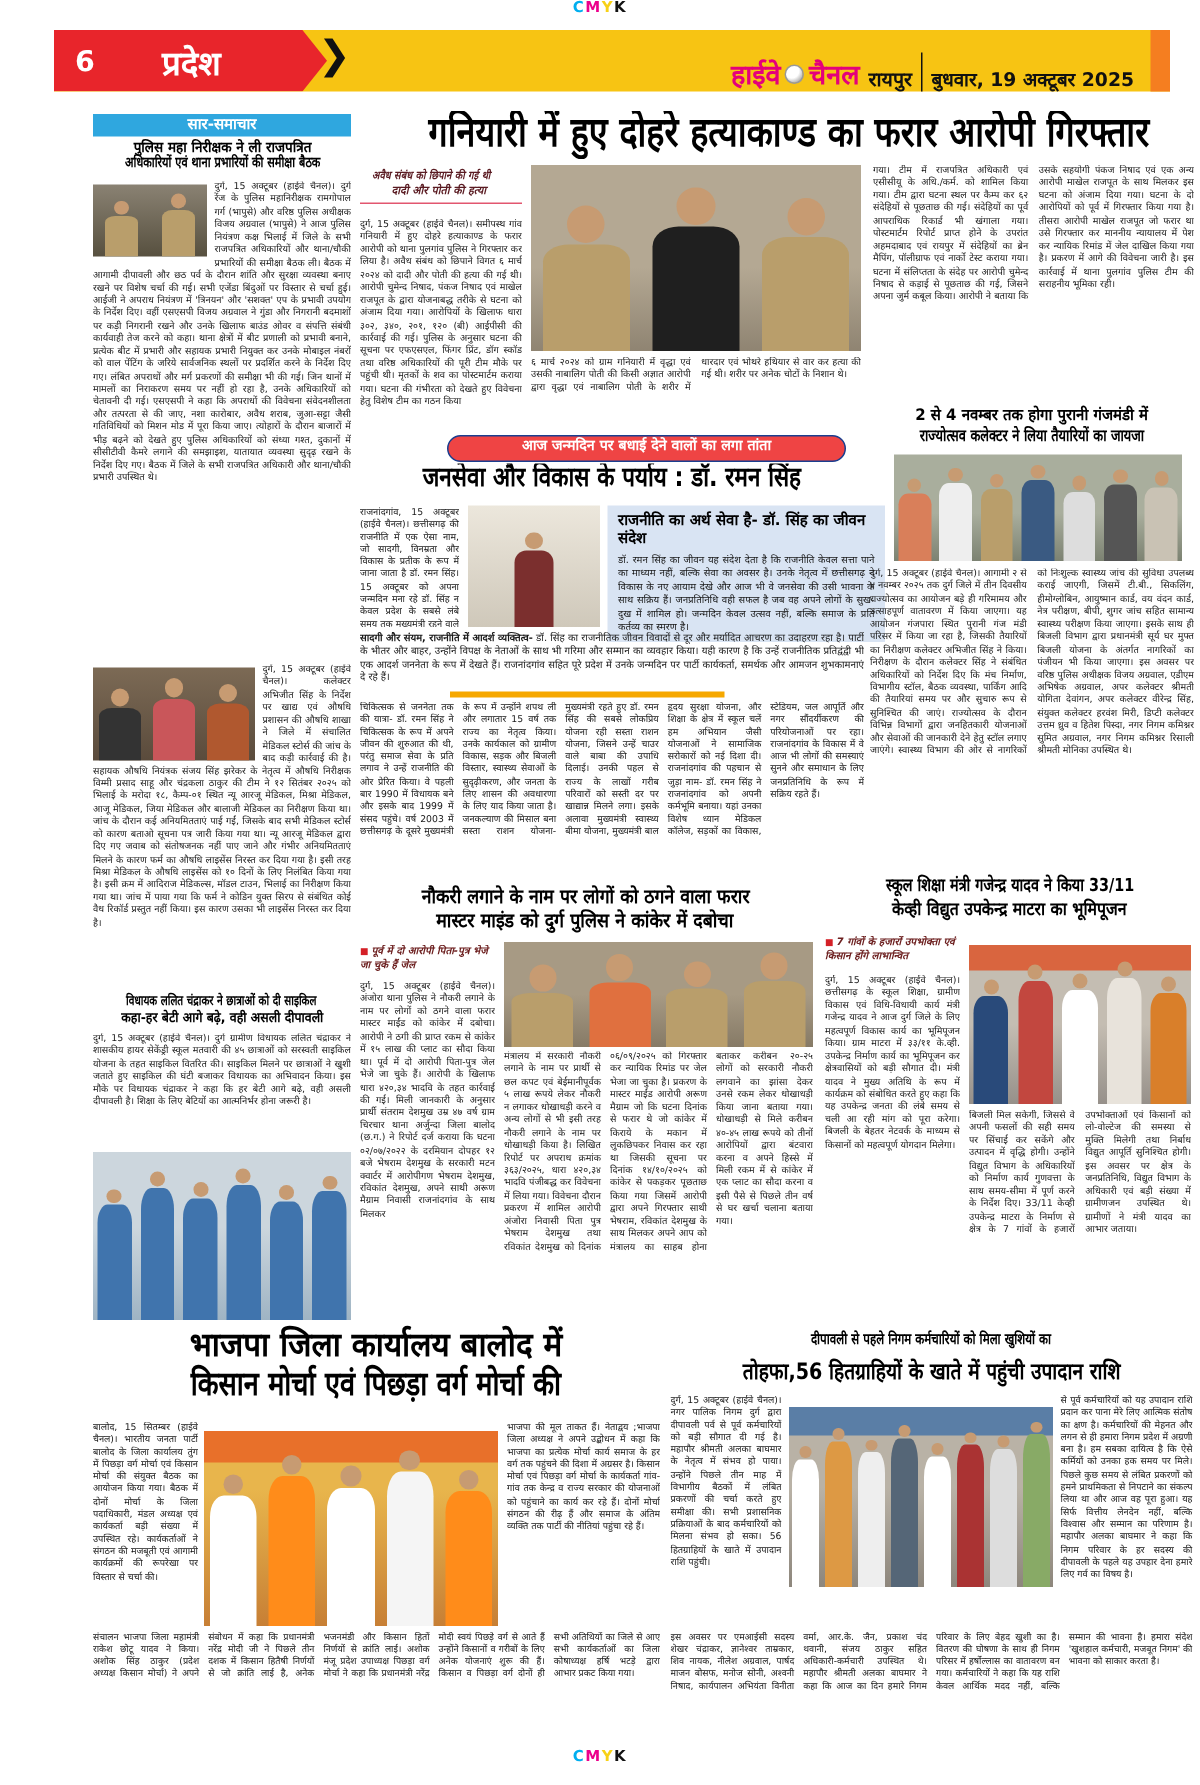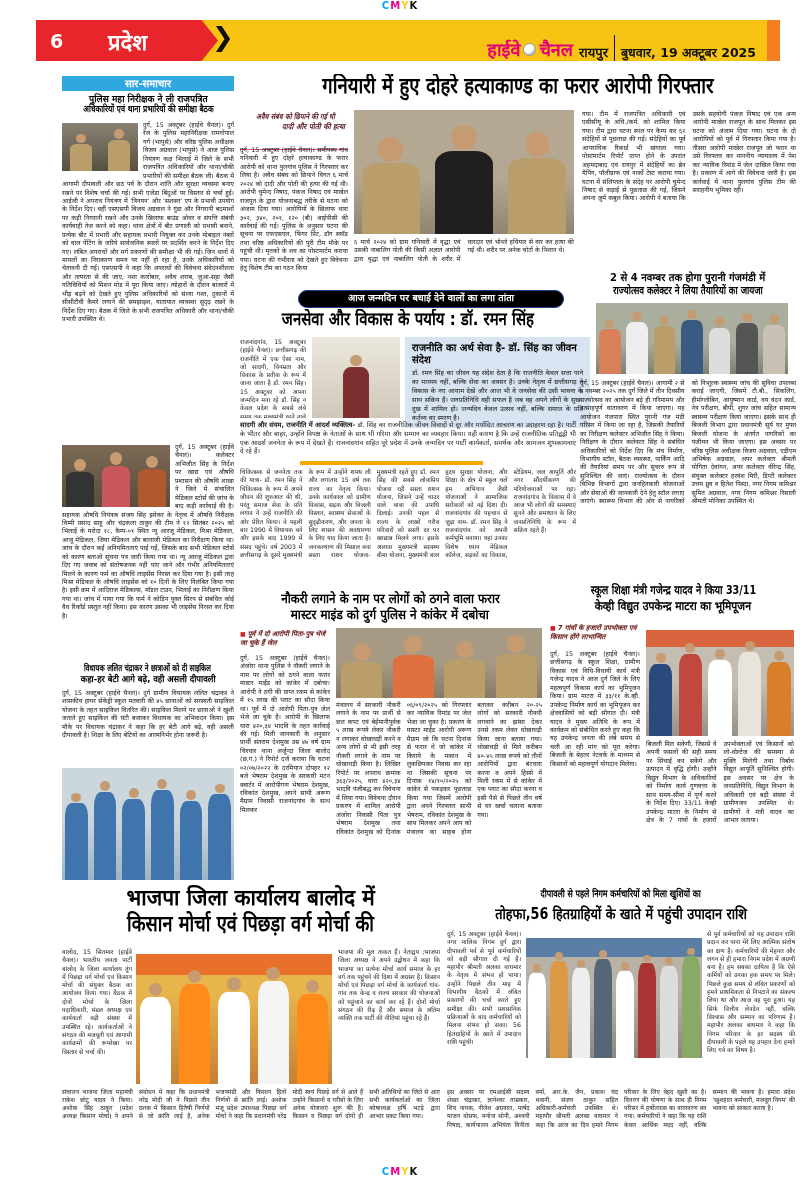--- a/index.html
+++ b/index.html
@@ -37,22 +37,22 @@
            font-size:10px;font-weight:bold;text-align:center;line-height:15px}
   
   .photo{overflow:hidden;position:absolute}
   .photo .fig{position:absolute;bottom:0;display:flex;flex-direction:column;align-items:center}
   .fhead{width:38%;aspect-ratio:1/1;background:#c79b72;border-radius:50%;flex:0 0 auto}
   .ftorso{width:88%;flex:1;border-radius:30% 30% 0 0/ 16% 16% 0 0;margin-top:1px}
   .pbanner{position:absolute;left:0;right:0;top:0;height:16%}
   .floatph{float:left;position:relative;overflow:hidden;margin:2px 5px 2px 0}
   
   .subhead{font-size:7.5px;font-weight:bold;font-style:italic;color:#5a1b22;line-height:1.35;
-           border-bottom:1.6px solid #e2566f;padding-bottom:17px;text-align:right}
-  #pill{left:298px;top:290px;width:264px;height:16px;background:#000000;border:1.5px solid #1a3e8f;
+           border-bottom:1.6px solid #e2566f;padding-bottom:3px;text-align:center}
+  #pill{left:298px;top:290px;width:264px;height:16px;background:#ef4444;border:1.5px solid #1a3e8f;
         border-radius:10px;color:#fff;font-size:9.5px;font-weight:bold;text-align:center;line-height:14px}
   #bluebox{background:#d9e4f3;padding:5px 7px;overflow:hidden}
   #bluebox .bt{font-size:10px;font-weight:bold;line-height:1.2;margin-bottom:3px;color:#000}
   #bluebox .bb{font-size:6.5px;line-height:1.4;text-align:justify;color:#181818}
   .bullet-red{color:#d42027;font-size:6px;margin-right:2px}
   .bullet-line{font-size:6.8px;font-weight:bold;font-style:italic;color:#6d2020;line-height:1.35;overflow:hidden}
   #ydiv{background:#F6A800;height:4px}
   .boldlead{font-weight:bold}
 </style>
 </head>
@@ -93,21 +93,21 @@
           <div class="ftorso" style="background: rgb(185, 158, 107);"></div>
         </div>
         <div class="fig" style="left: 58%; width: 34%; height: 88%;">
           <div class="fhead"></div>
           <div class="ftorso" style="background: rgb(185, 158, 107);"></div>
         </div>
       </span>
     <span>दुर्ग, 15 अक्टूबर (हाईवे चैनल)। दुर्ग रेंज के पुलिस महानिरीक्षक रामगोपाल गर्ग (भापुसे) और वरिष्ठ पुलिस अधीक्षक विजय अग्रवाल (भापुसे) ने आज पुलिस नियंत्रण कक्ष भिलाई में जिले के सभी राजपत्रित अधिकारियों और थाना/चौकी प्रभारियों की समीक्षा बैठक ली। बैठक में आगामी दीपावली और छठ पर्व के दौरान शांति और सुरक्षा व्यवस्था बनाए रखने पर विशेष चर्चा की गई। सभी एजेंडा बिंदुओं पर विस्तार से चर्चा हुई। आईजी ने अपराध नियंत्रण में 'त्रिनयन' और 'सशक्त' एप के प्रभावी उपयोग के निर्देश दिए। वहीं एसएसपी विजय अग्रवाल ने गुंडा और निगरानी बदमाशों पर कड़ी निगरानी रखने और उनके खिलाफ बाउंड ओवर व संपत्ति संबंधी कार्यवाही तेज करने को कहा। थाना क्षेत्रों में बीट प्रणाली को प्रभावी बनाने, प्रत्येक बीट में प्रभारी और सहायक प्रभारी नियुक्त कर उनके मोबाइल नंबरों को वाल पेंटिंग के जरिये सार्वजनिक स्थलों पर प्रदर्शित करने के निर्देश दिए गए। लंबित अपराधों और मर्ग प्रकरणों की समीक्षा भी की गई। जिन थानों में मामलों का निराकरण समय पर नहीं हो रहा है, उनके अधिकारियों को चेतावनी दी गई। एसएसपी ने कहा कि अपराधों की विवेचना संवेदनशीलता और तत्परता से की जाए, नशा कारोबार, अवैध शराब, जुआ-सट्टा जैसी गतिविधियों को मिशन मोड में पूरा किया जाए। त्योहारों के दौरान बाजारों में भीड़ बढ़ने को देखते हुए पुलिस अधिकारियों को संध्या गश्त, दुकानों में सीसीटीवी कैमरे लगाने की समझाइश, यातायात व्यवस्था सुदृढ़ रखने के निर्देश दिए गए। बैठक में जिले के सभी राजपत्रित अधिकारी और थाना/चौकी प्रभारी उपस्थित थे।</span>
   </div>
 
-  <div class="abs hl ctr" style="left:240px;top:74px;width:556px;height:32px;font-size:22px;overflow:hidden">
+  <div class="abs hl ctr" style="left:240px;top:74px;width:556px;height:32px;font-size:27px;overflow:hidden">
     <span class="fit" style="transform:scaleX(.84)">गनियारी में हुए दोहरे हत्याकाण्ड का फरार आरोपी गिरफ्तार</span>
   </div>
   <div class="abs subhead" style="left:240px;top:112px;width:108px">
     <span class="fit" style="transform:scaleX(.86);font-style:italic">अवैध संबंध को छिपाने की गई थी</span><br>
     <span class="fit" style="transform:scaleX(.96);font-style:italic">दादी और पोती की हत्या</span>
   </div>
   <div class="abs body-txt" style="left:240px;top:146px;width:108px;height:142px">दुर्ग, 15 अक्टूबर (हाईवे चैनल)। समीपस्थ गांव गनियारी में हुए दोहरे हत्याकाण्ड के फरार आरोपी को थाना पुलगांव पुलिस ने गिरफ्तार कर लिया है। अवैध संबंध को छिपाने विगत ६ मार्च २०२४ को दादी और पोती की हत्या की गई थी। आरोपी चुमेन्द निषाद, पंकज निषाद एवं माखेल राजपूत के द्वारा योजनाबद्ध तरीके से घटना को अंजाम दिया गया। आरोपियों के खिलाफ धारा ३०२, ३४०, २०१, १२० (बी) आईपीसी की कार्रवाई की गई। पुलिस के अनुसार घटना की सूचना पर एफएसएल, फिंगर प्रिंट, डॉग स्कॉड तथा वरिष्ठ अधिकारियों की पूरी टीम मौके पर पहुंची थी। मृतकों के शव का पोस्टमार्टम कराया गया। घटना की गंभीरता को देखते हुए विवेचना हेतु विशेष टीम का गठन किया</div>
   <div class="photo abs" style="left:354px;top:110px;width:220px;height:124px;background:linear-gradient(#b4a893 55%,#8f8472)">
       <div class="fig" style="left: 1.66667%; width: 30%; height: 78%;">
         <div class="fhead"></div>

